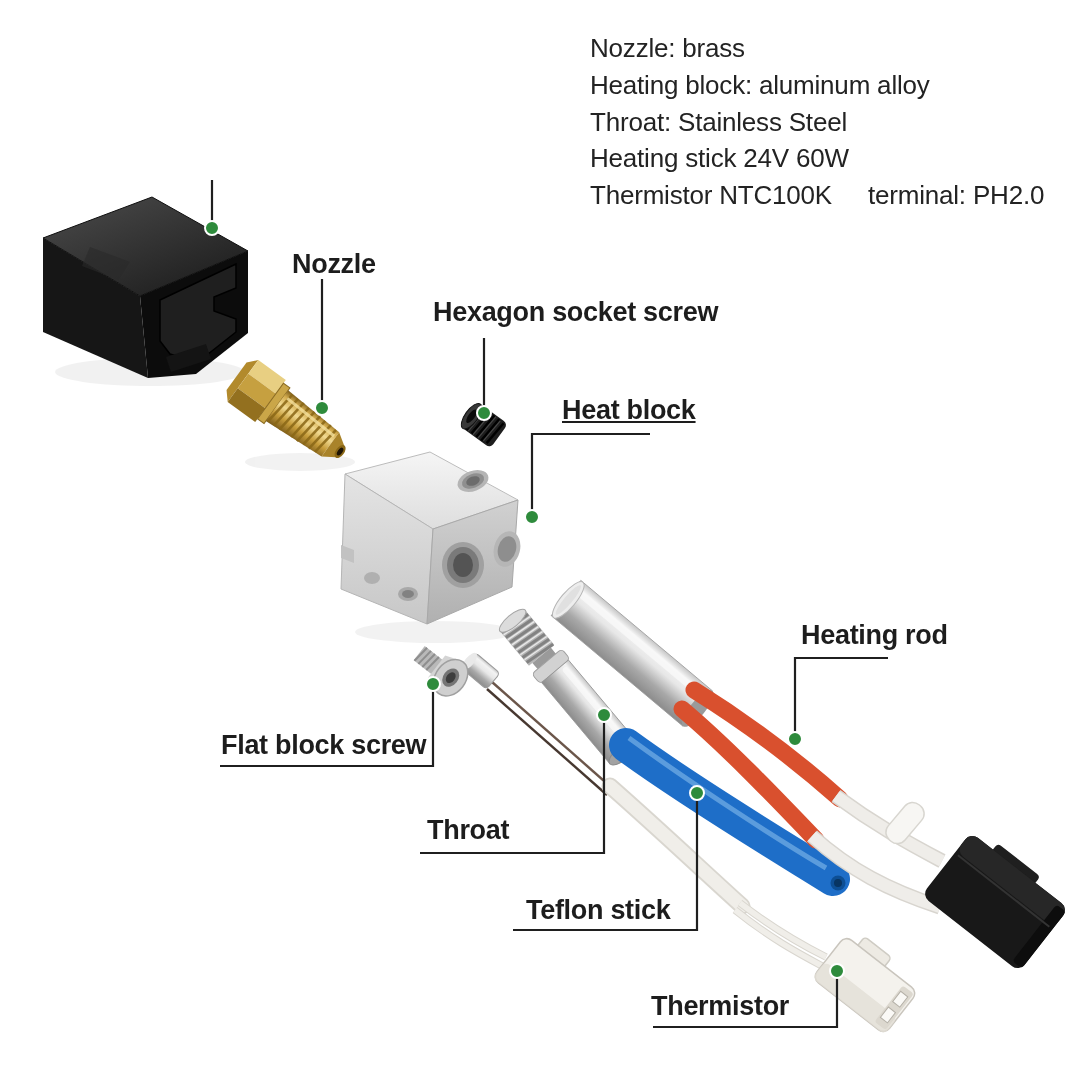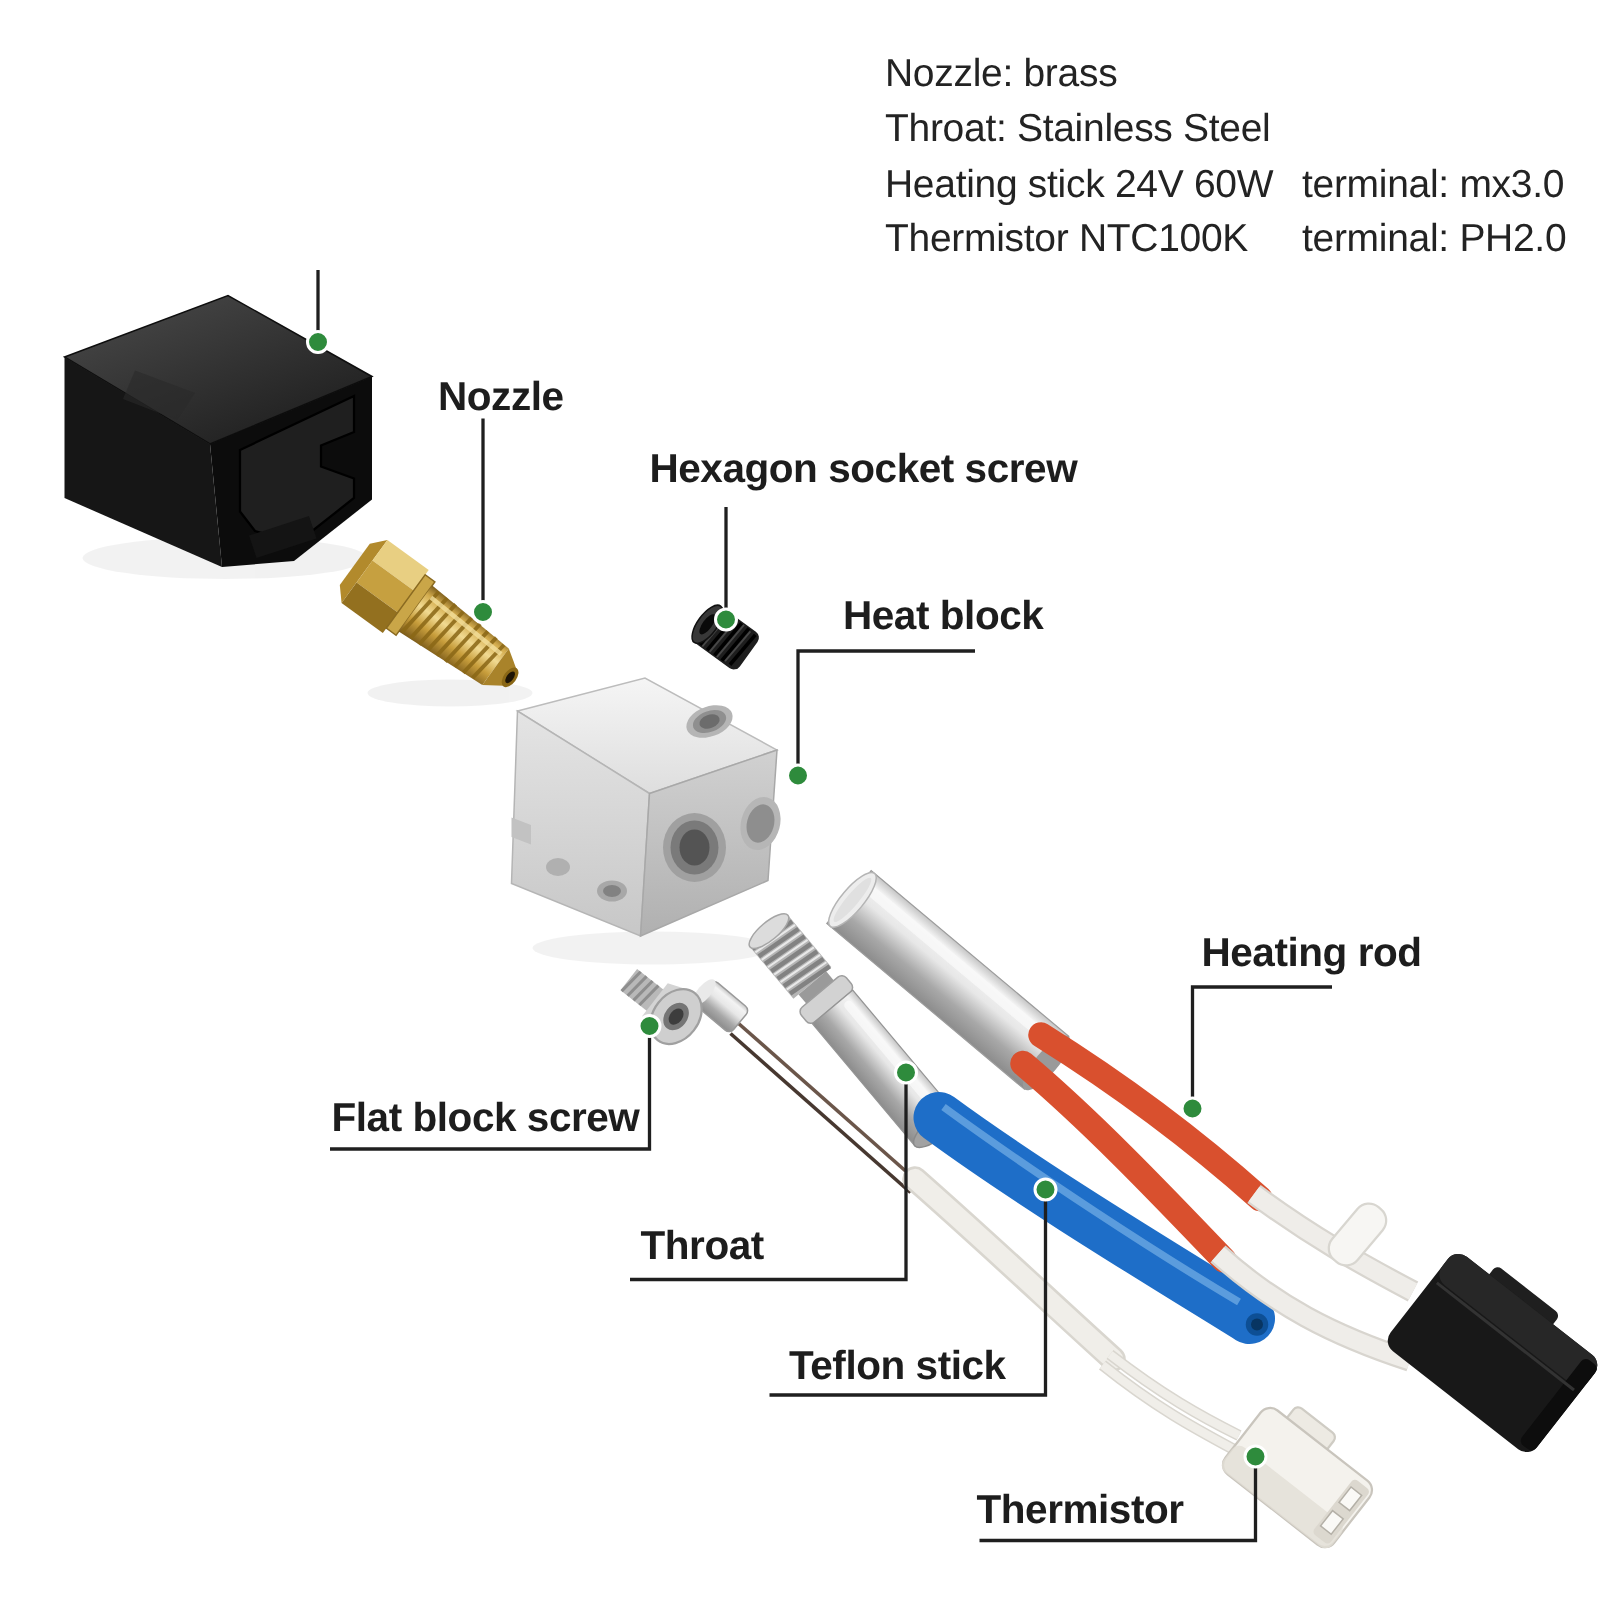--- a/index.html
+++ b/index.html
@@ -264,34 +264,37 @@
       <circle class="dot" cx="837" cy="971" r="7"></circle>
     </g>
   </svg>
 
   <div class="spec-list">
     <div class="spec-row">
       <span class="spec-left">Nozzle: brass</span>
       <span class="spec-right"></span>
     </div>
     <div class="spec-row">
+      <span class="spec-left">Heating block: aluminum alloy</span>
+      <span class="spec-right"></span>
+    </div>
+    <div class="spec-row">
       <span class="spec-left">Throat: Stainless Steel</span>
       <span class="spec-right"></span>
     </div>
     <div class="spec-row">
       <span class="spec-left">Heating stick 24V 60W</span>
-      <span class="spec-right">terminal: mx3.0</span>
     </div>
     <div class="spec-row">
       <span class="spec-left">Thermistor NTC100K</span>
       <span class="spec-right">terminal: PH2.0</span>
     </div>
   </div>
 
   <div class="part-label" style="left:292px;top:249px;">Nozzle</div>
   <div class="part-label" style="left:433px;top:297px;">Hexagon socket screw</div>
-  <div class="part-label" style="left:562px;top:395px;">Heat block</div>
+  <div class="part-label" style="left:562px;top:395px;text-decoration:underline;">Heat block</div>
   <div class="part-label" style="left:801px;top:620px;">Heating rod</div>
   <div class="part-label" style="left:221px;top:730px;">Flat block screw</div>
   <div class="part-label" style="left:427px;top:815px;">Throat</div>
   <div class="part-label" style="left:526px;top:895px;">Teflon stick</div>
   <div class="part-label" style="left:651px;top:991px;">Thermistor</div>
 </div>
 
 </body></html>

